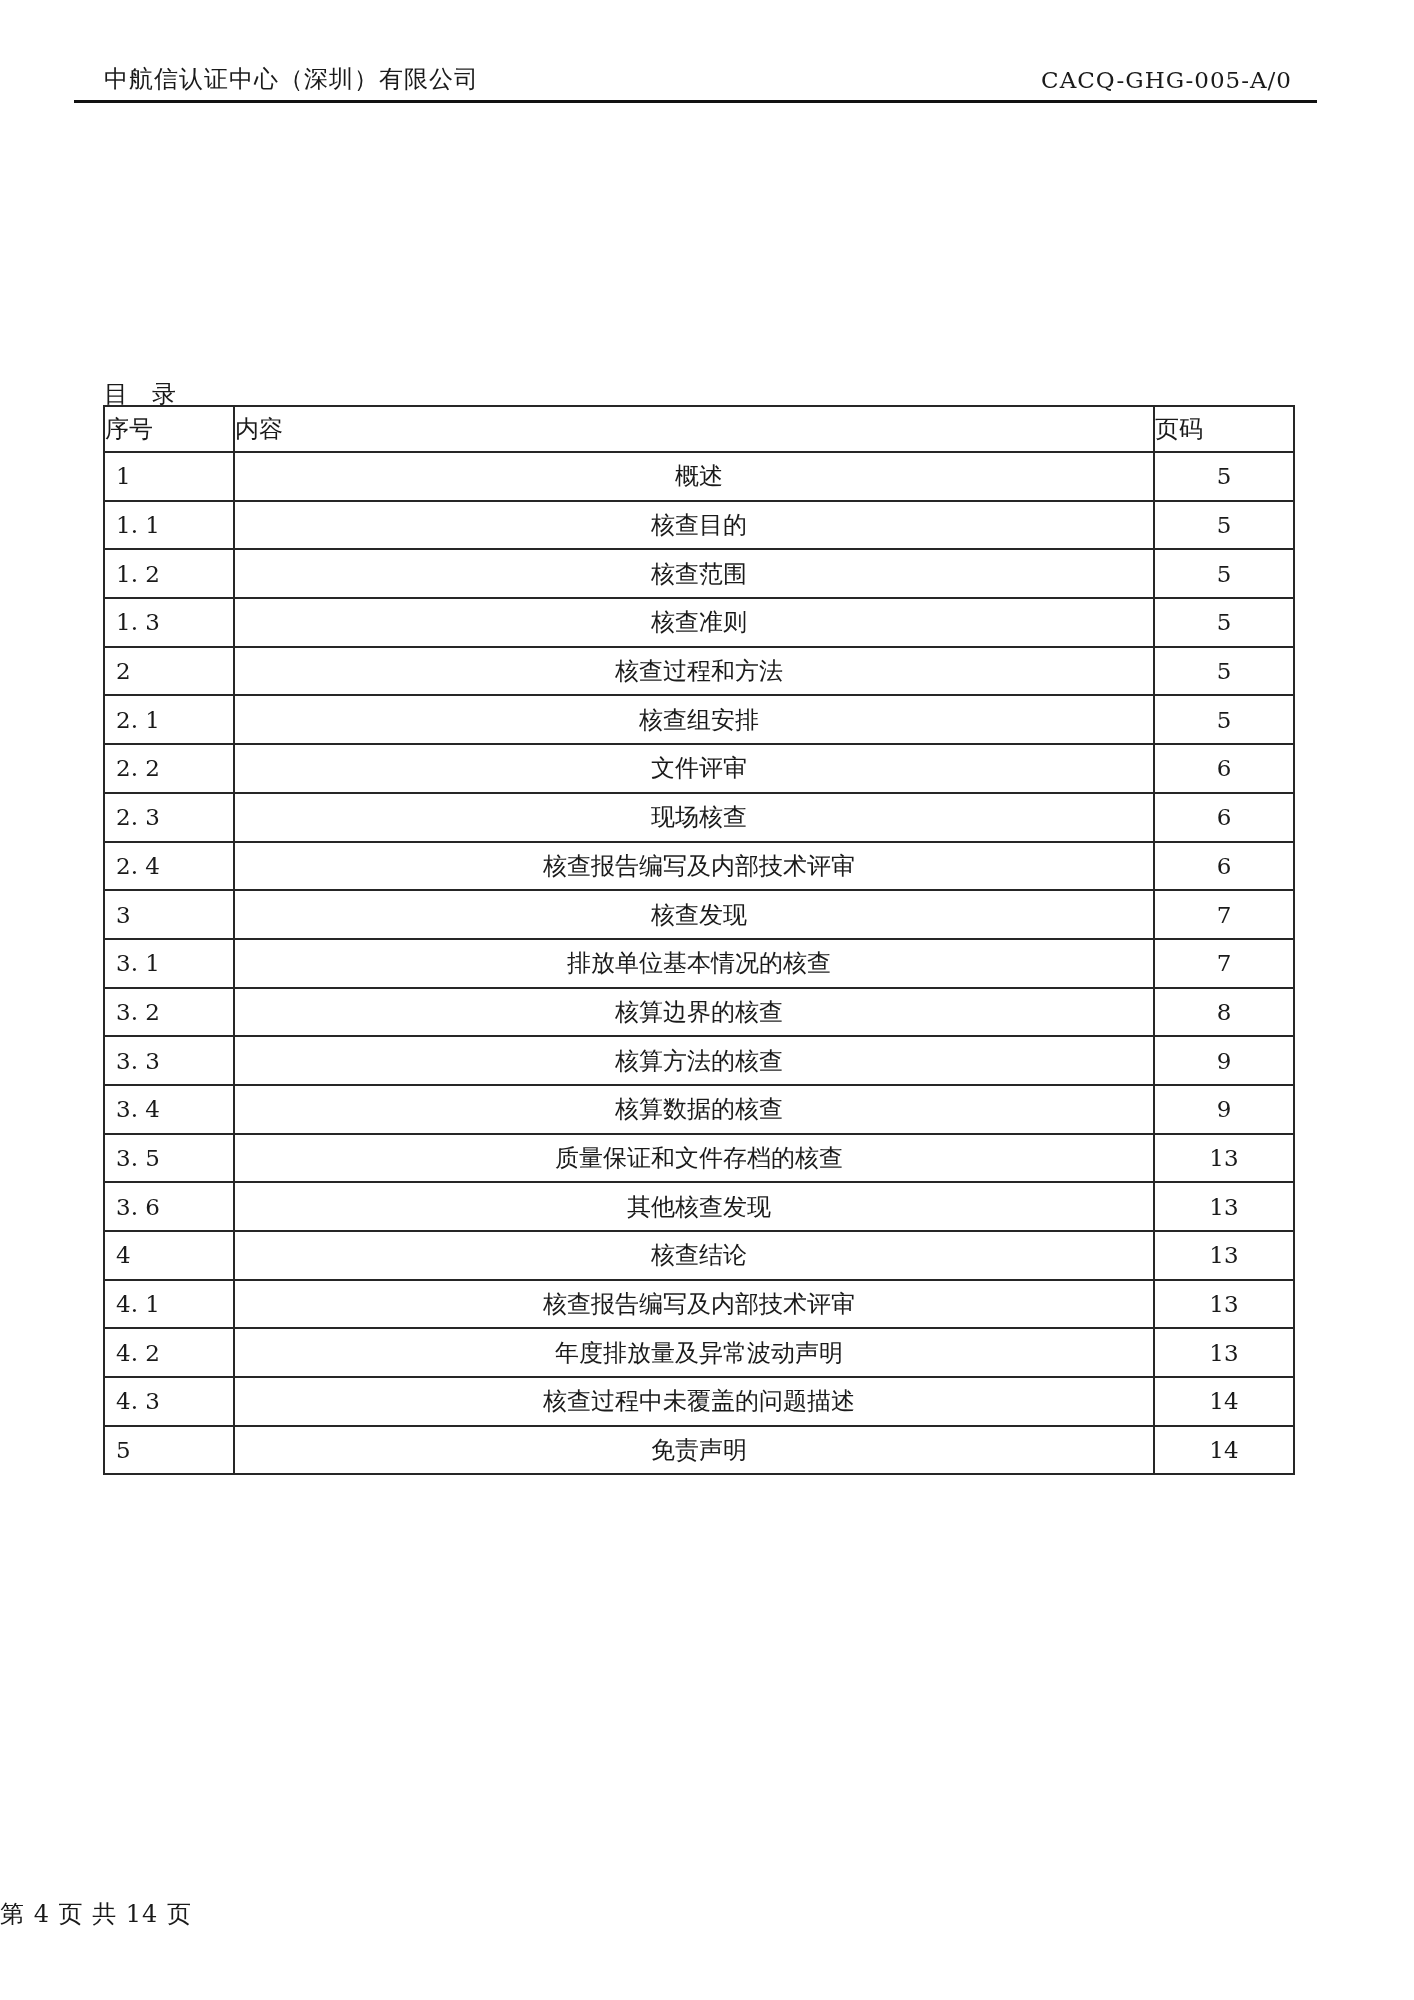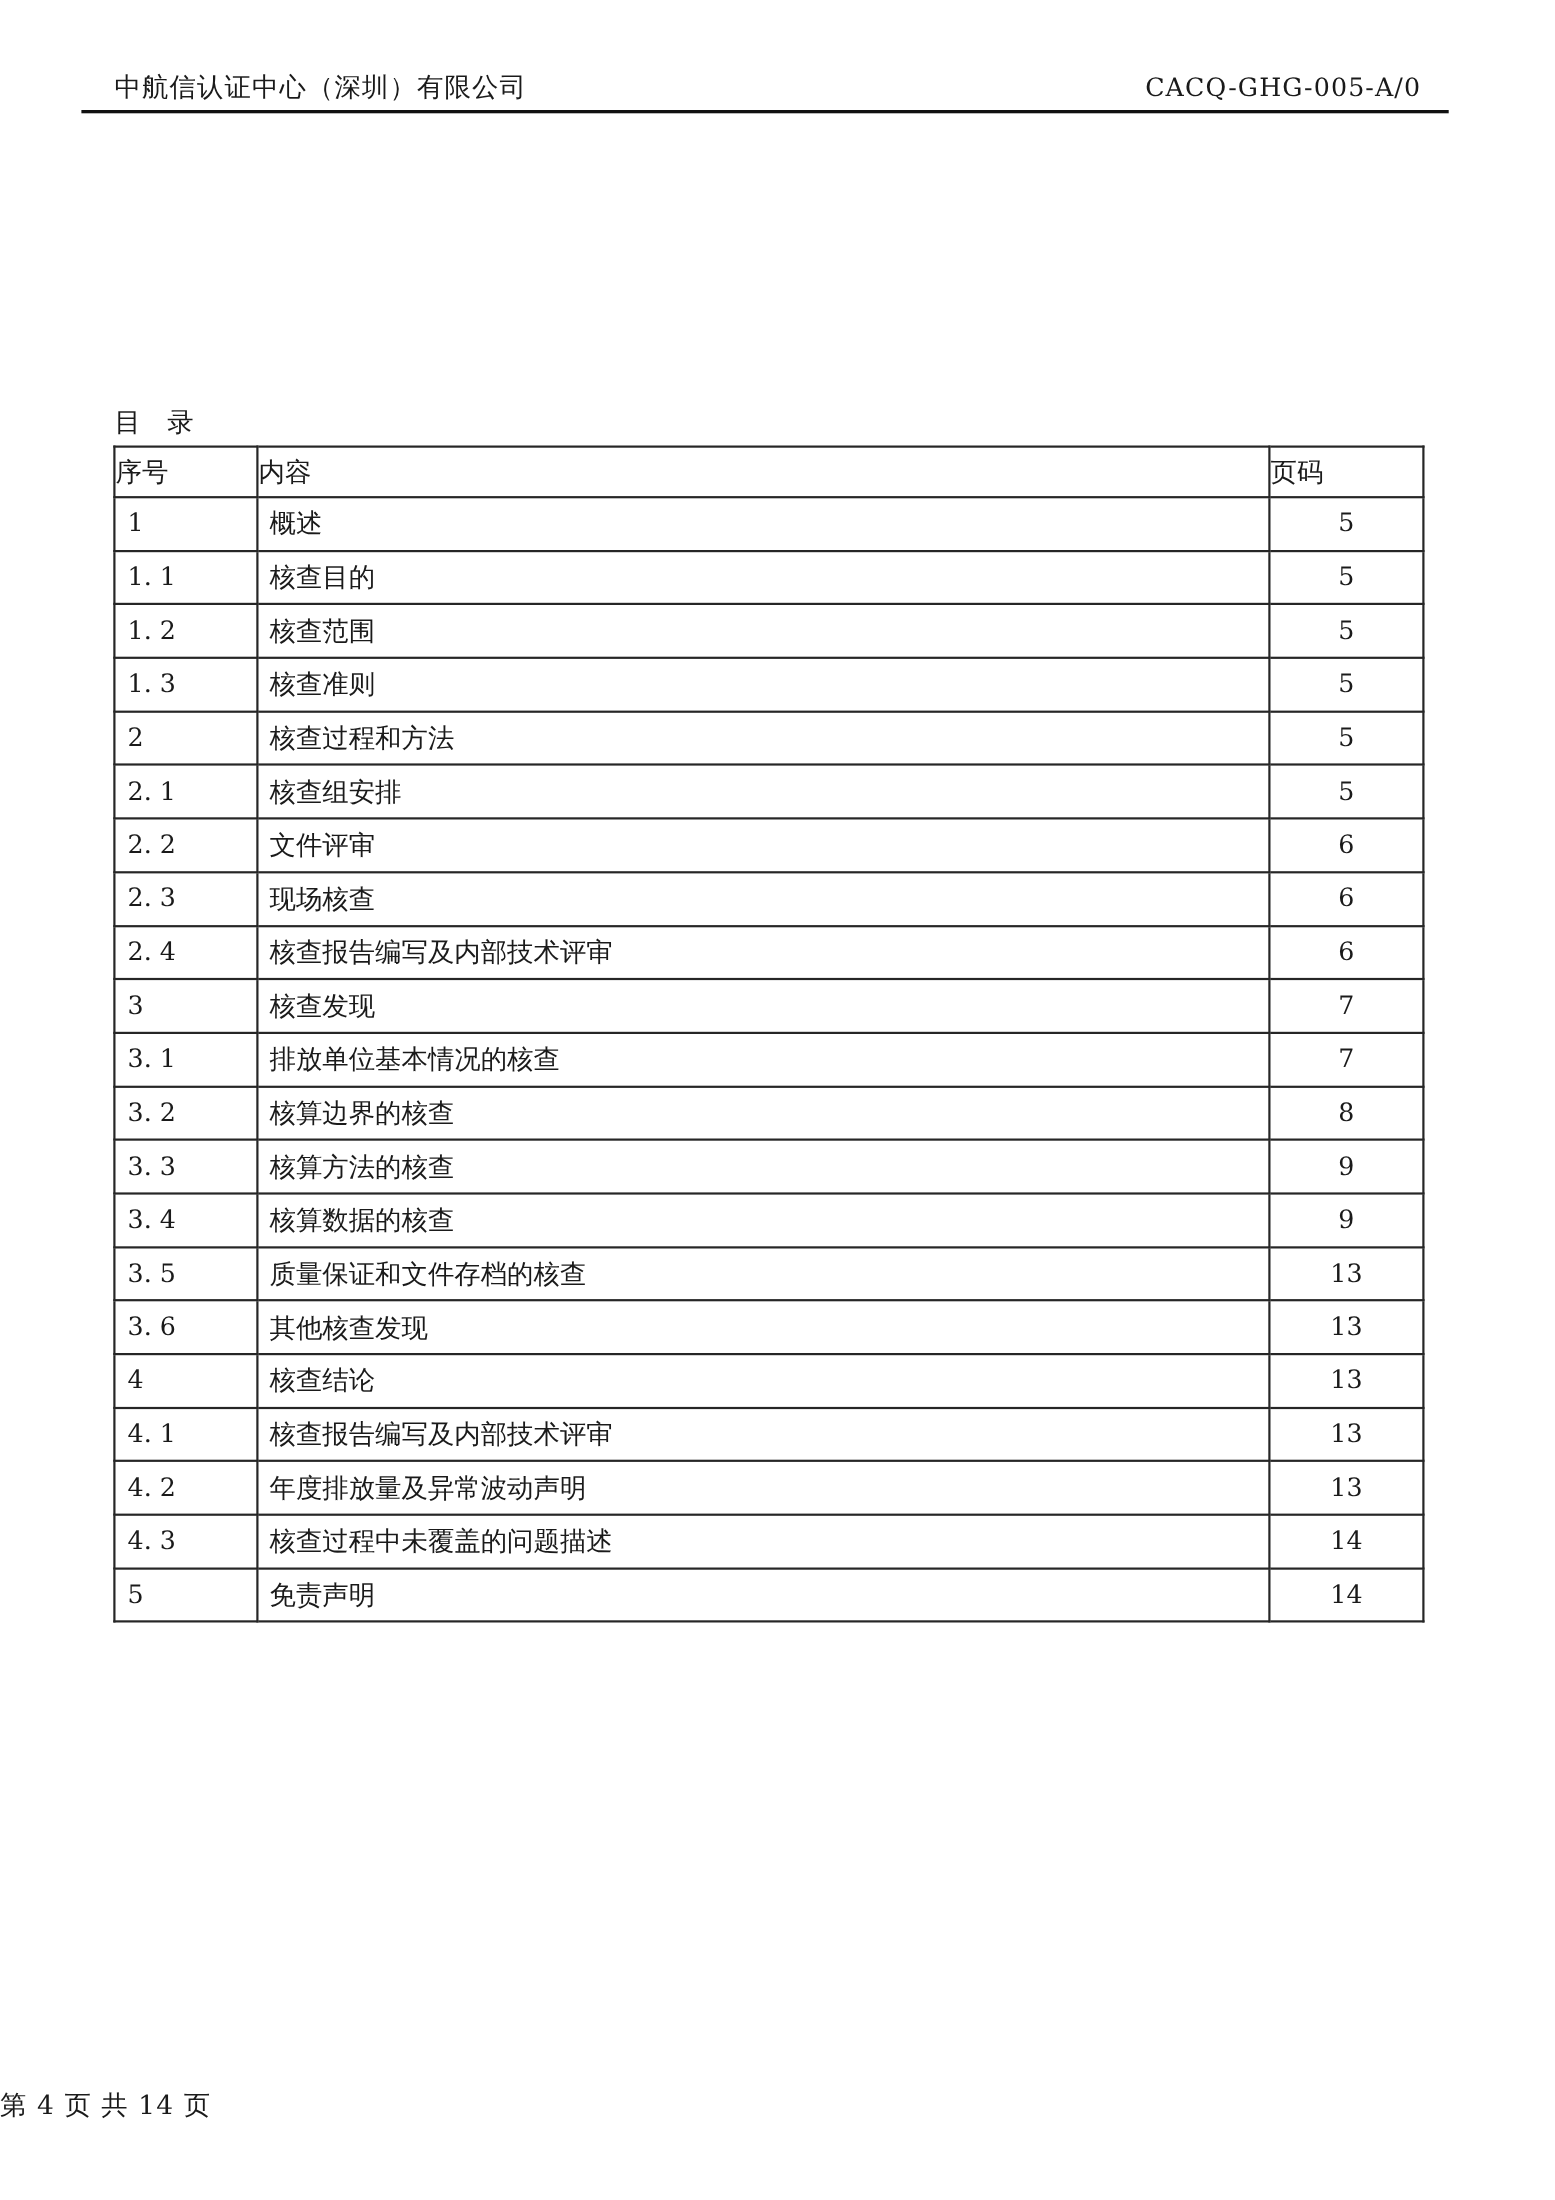--- a/index.html
+++ b/index.html
@@ -38,21 +38,21 @@
     top: 100px;
     width: 1243px;
     height: 3px;
     background: #111111;
   }
 
   
   .toc-title {
     position: absolute;
     left: 104px;
-    top: 370px;
+    top: 380px;
     font-size: 24px;
     line-height: 28px;
     white-space: pre;
   }
 
   
   .toc-table {
     position: absolute;
     left: 103px;
     top: 405px;
@@ -74,21 +74,21 @@
     vertical-align: middle;
   }
   .toc-table td {
     height: 46.7px;
     vertical-align: middle;
   }
   .col-no-w    { width: 130px; }
   .col-text-w  { width: 920px; }
   .col-page-w  { width: 140px; }
   td.col-no      { text-align: left; padding-left: 11px; font-size: 23px; }
-  td.col-content { text-align: left; padding-left: 10px; }
+  td.col-content { text-align: center; padding-left: 10px; }
   td.col-page    { text-align: center; font-size: 23px; }
 
   
   .page-footer {
     position: absolute;
     left: 0;
     top: 1898px;
     width: 100%;
     text-align: left;
     font-size: 24px;

